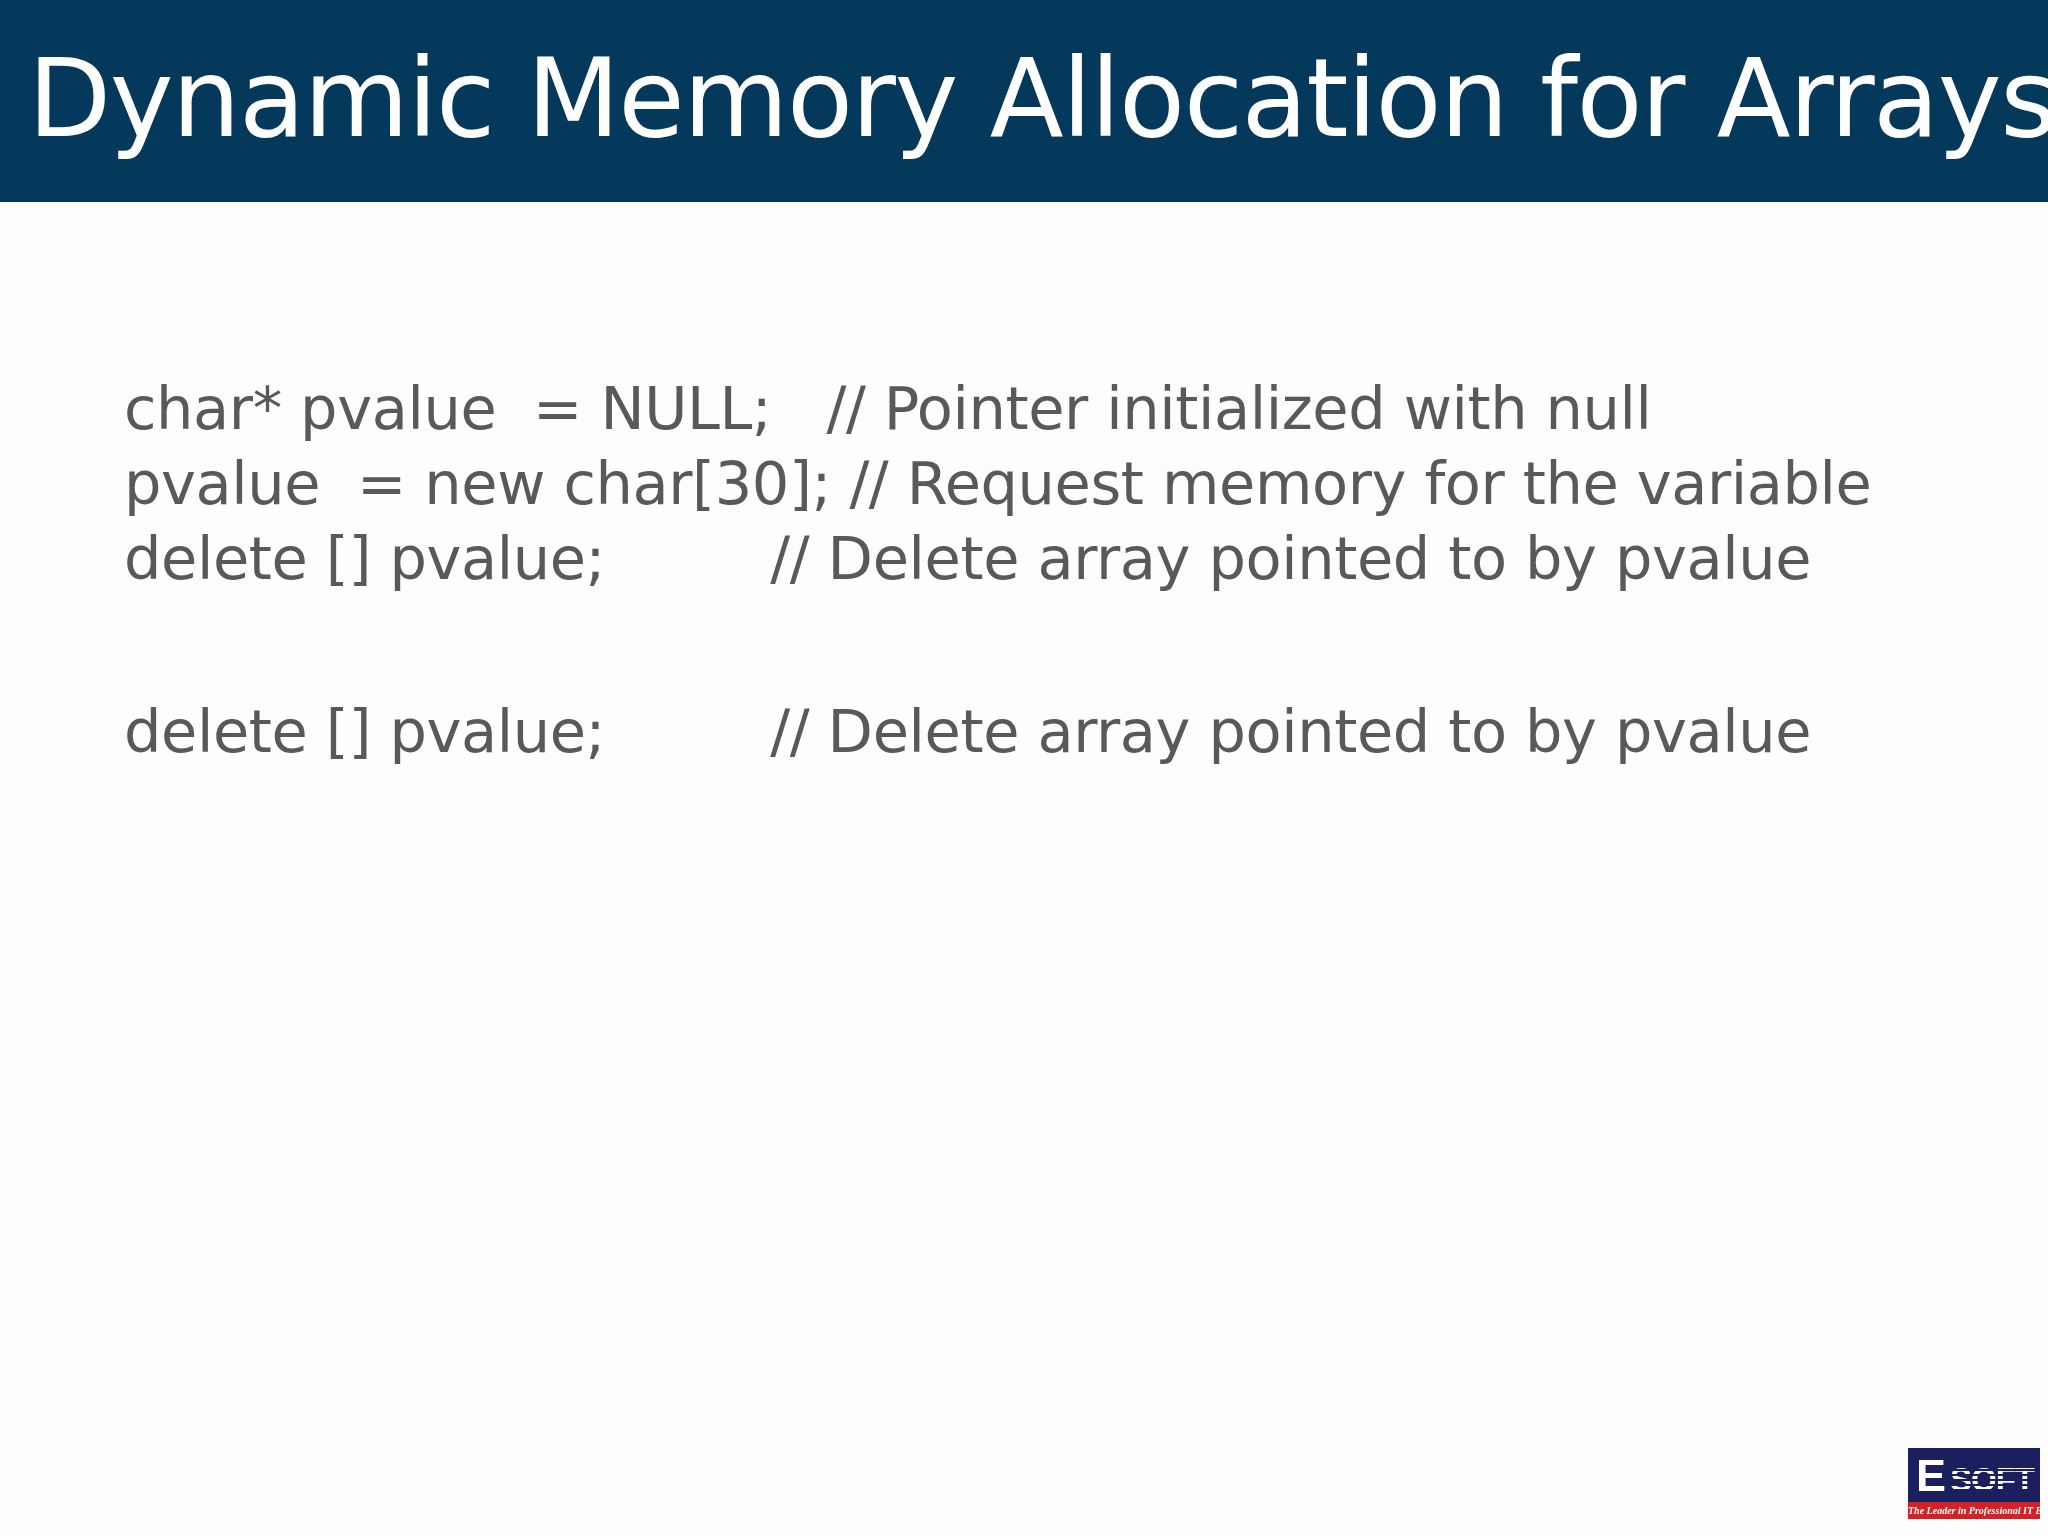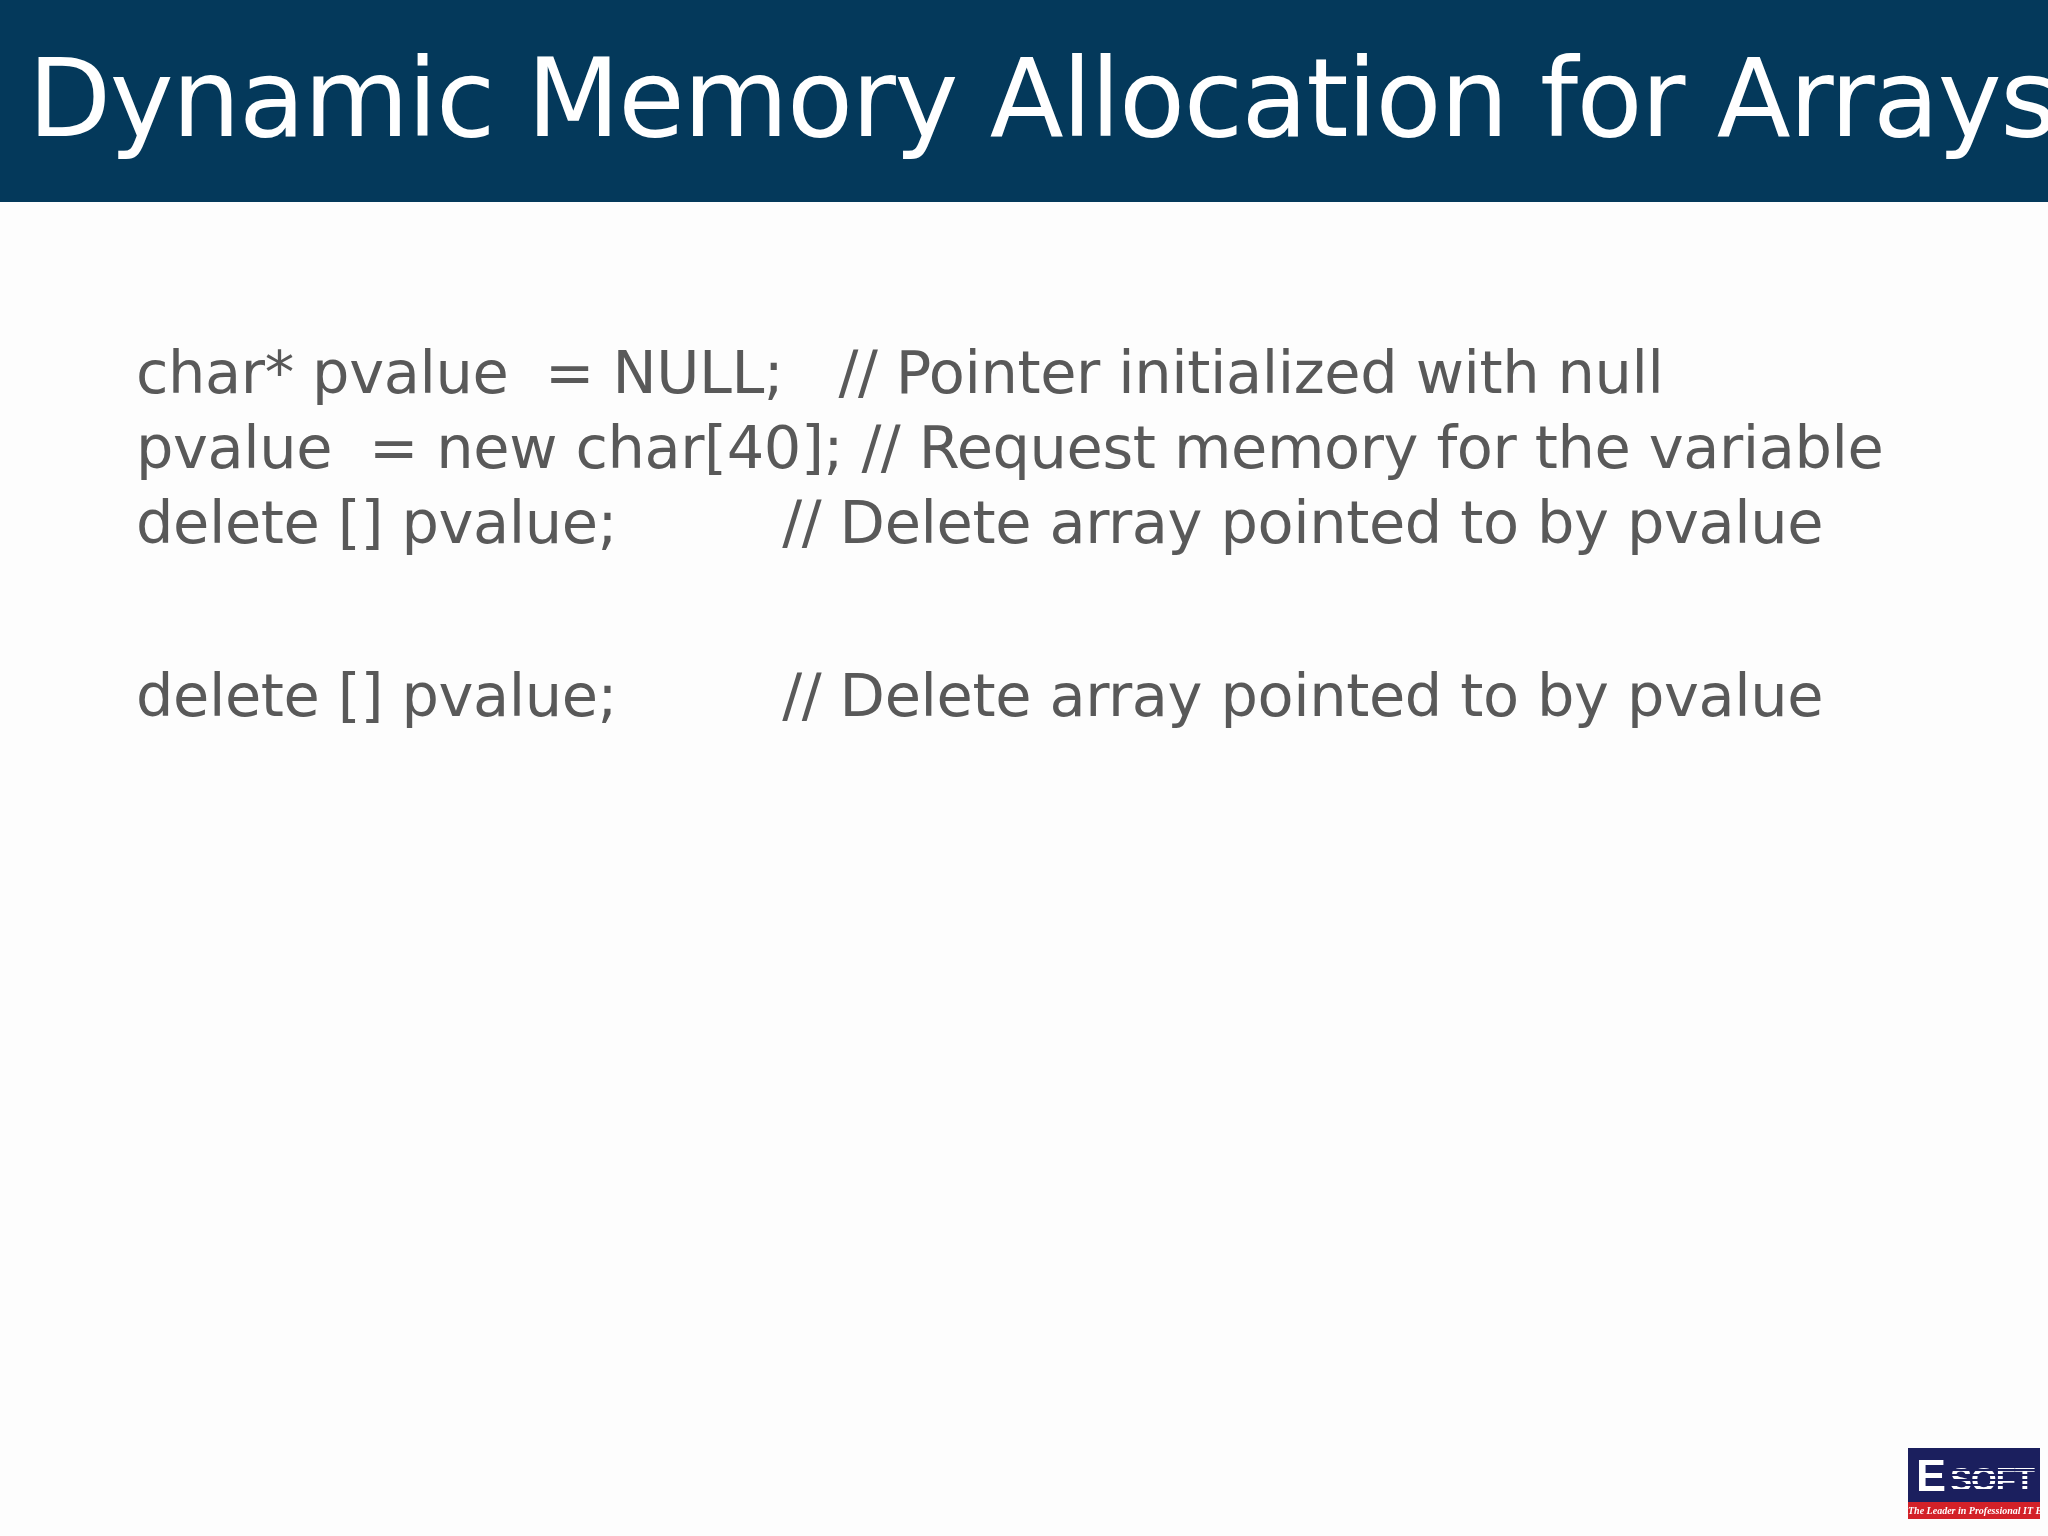--- a/index.html
+++ b/index.html
@@ -43,23 +43,22 @@
     font-weight: 400;
     letter-spacing: -1.5px;
     white-space: nowrap;
     line-height: 1.02;
   }
 
   
   .content {
     position: absolute;
     left: 124px;
-    top: 336px;
+    top: 372px;
     width: 1860px;
-    margin-left: 12px;
   }
   .code-block {
     color: #595959;
     font-family: "DejaVu Sans", sans-serif;
     font-size: 59px;
     line-height: 1.27;
     font-weight: 400;
     letter-spacing: -0.4px;
   }
   .code-line {
@@ -156,21 +155,21 @@
 <div class="slide">
 
   <div class="title-bar">
     <div class="title-text">Dynamic Memory Allocation for Arrays</div>
   </div>
 
   <div class="content">
 
     <div class="code-block">
       <div class="code-line">char* pvalue  = NULL;   // Pointer initialized with null</div>
-      <div class="code-line">pvalue  = new char[40]; // Request memory for the variable</div>
+      <div class="code-line">pvalue  = new char[30]; // Request memory for the variable</div>
       <div class="code-line">delete [] pvalue;         // Delete array pointed to by pvalue</div>
     </div>
 
     <div class="block-gap"></div>
 
     <div class="code-block">
       <div class="code-line">delete [] pvalue;         // Delete array pointed to by pvalue</div>
     </div>
 
   </div>

